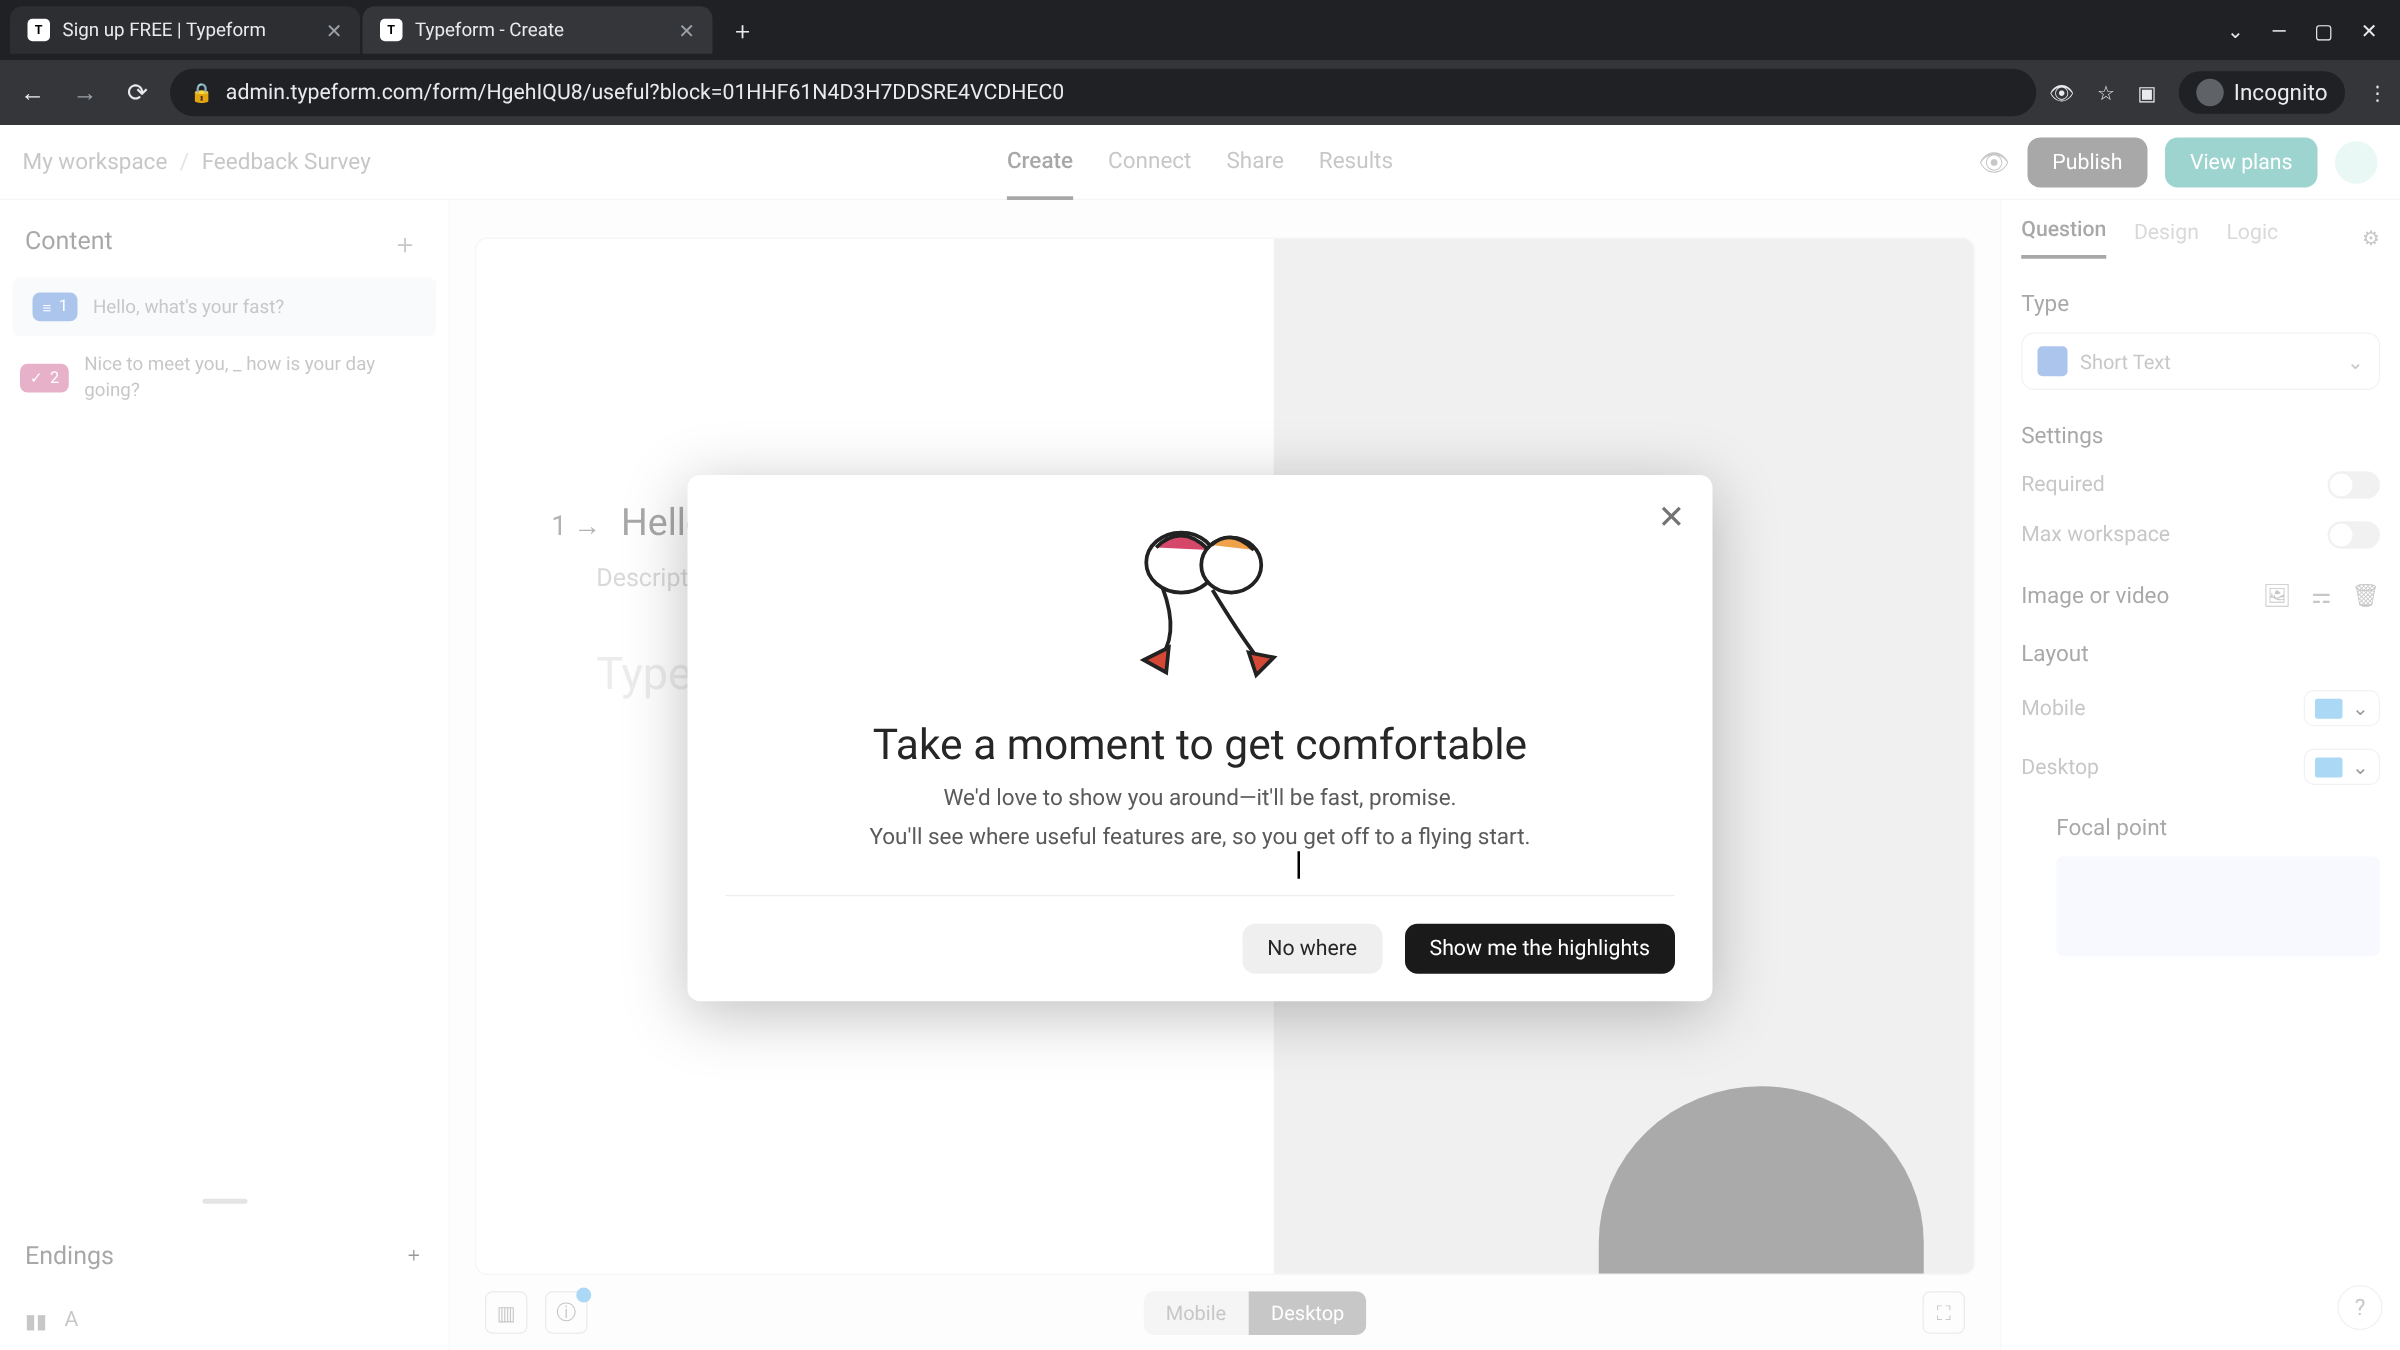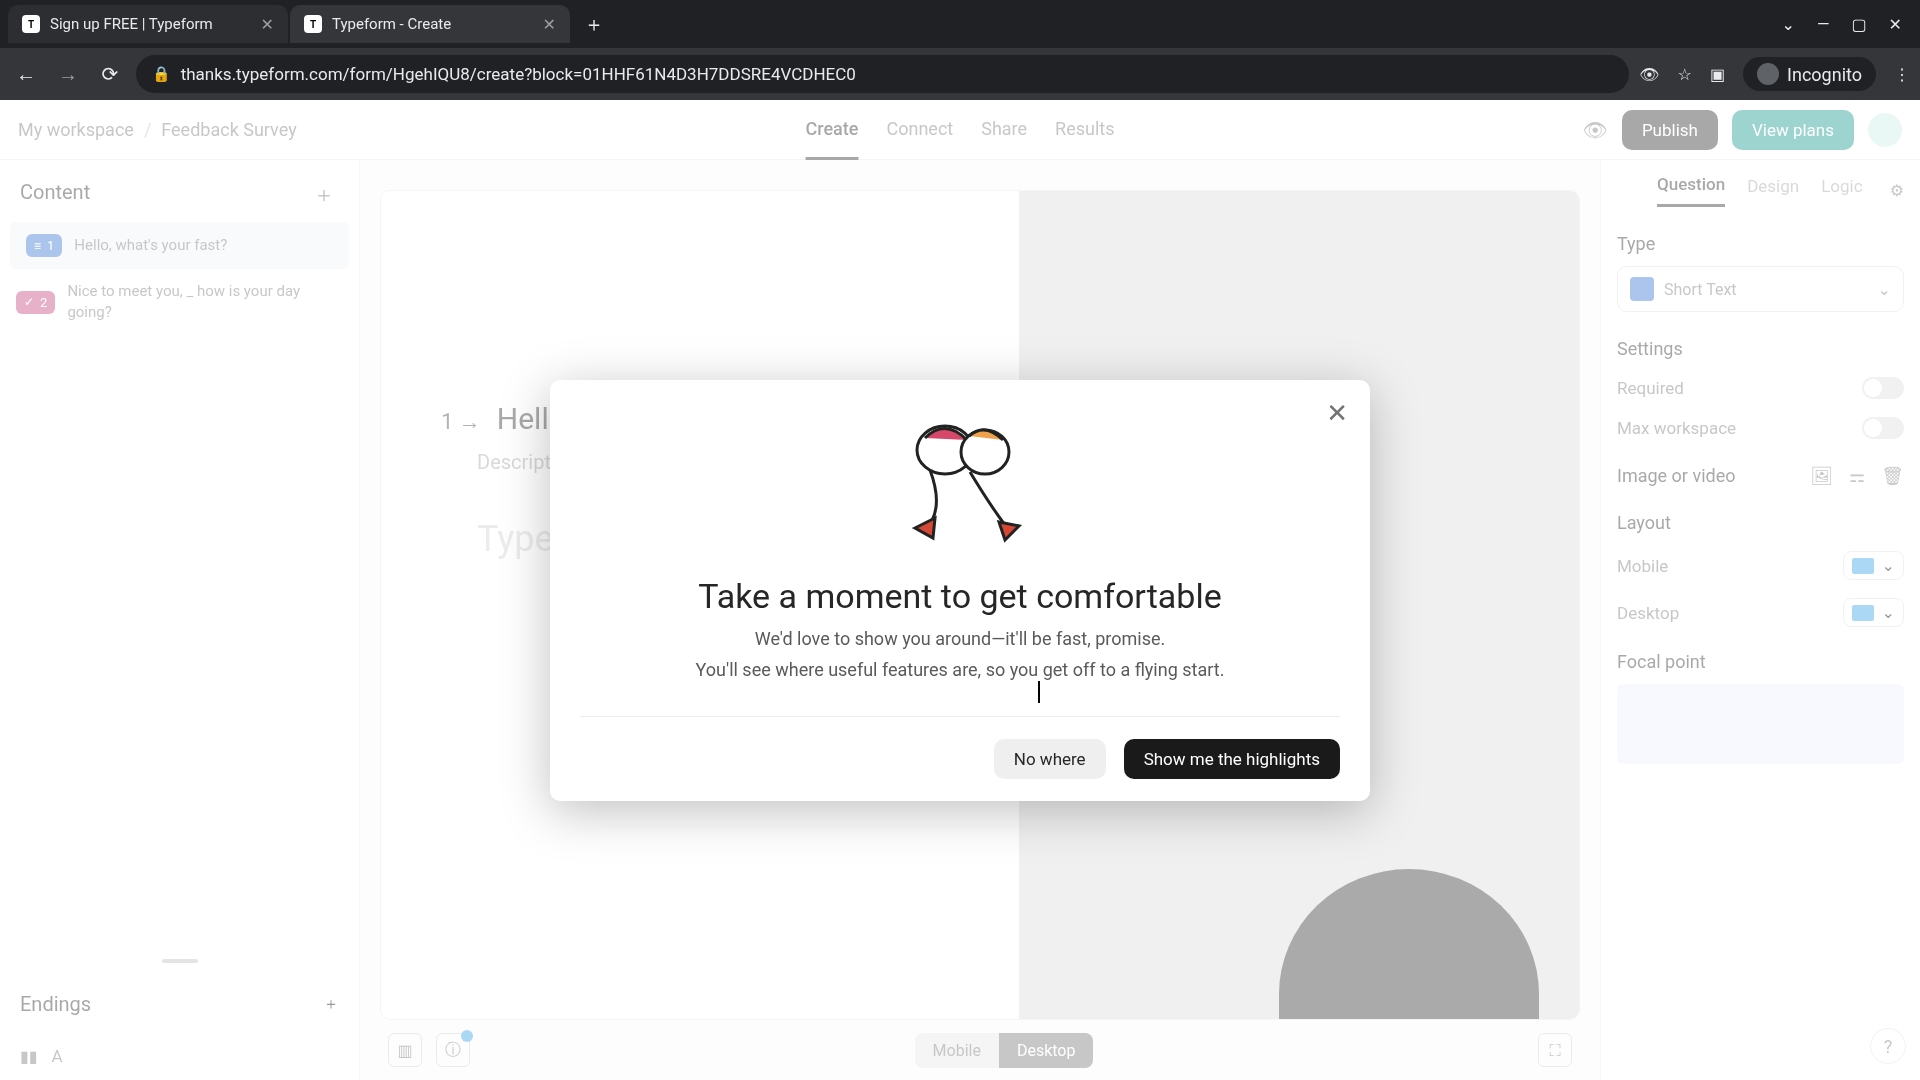--- a/index.html
+++ b/index.html
@@ -77,39 +77,39 @@
 .canvas .image-pane .blob { position: absolute; bottom: 0; right: 40px; width: 260px; height: 150px; background: #2b2b2b; border-radius: 60% 60% 10% 10% / 100% 100% 0 0; }
 .bottom-bar { height: 60px; display: flex; align-items: center; justify-content: space-between; padding: 0 8px; }
 .bottom-left { display: flex; gap: 14px; align-items: center; }
 .bb-icon { width: 34px; height: 34px; border: 1px solid #ccc; border-radius: 6px; display: flex; align-items: center; justify-content: center; color: #737373; position: relative; }
 .bb-icon .dot { position: absolute; top: -4px; right: -4px; width: 12px; height: 12px; background: #2f9ee6; border-radius: 50%; }
 .device-toggle { display: flex; background: #e5e5e5; border-radius: 8px; overflow: hidden; }
 .device-toggle .d { padding: 8px 18px; font-size: 16px; color: #737373; }
 .device-toggle .d.active { background: #737373; color: #fff; }
 
 .right { width: 320px; border-left: 1px solid #eee; padding: 14px 16px; overflow: auto; }
-.r-tabs { display: flex; gap: 22px; align-items: center; margin-left: 40px; }
+.r-tabs { display: flex; gap: 22px; align-items: center; }
 .r-tabs .rt { font-size: 17px; color: #a0a0a0; padding-bottom: 10px; }
 .r-tabs .rt.active { color: #262627; border-bottom: 3px solid #262627; font-weight: 500; }
 .r-tabs .gear { margin-left: auto; color: #737373; }
 .r-section { margin-top: 26px; }
 .r-label { font-size: 18px; color: #262627; margin-bottom: 12px; }
 .select { display: flex; align-items: center; gap: 10px; border: 1px solid #ddd; border-radius: 10px; padding: 10px 12px; }
 .select .sicon { width: 24px; height: 24px; background: #2f6fd1; border-radius: 4px; }
 .select .stext { flex: 1; color: #737373; font-size: 16px; }
 .select .chev { color: #737373; }
 .row { display: flex; align-items: center; justify-content: space-between; margin-top: 18px; }
 .row .rl { color: #737373; font-size: 17px; }
 .toggle { width: 42px; height: 22px; background: #ddd; border-radius: 11px; position: relative; }
 .toggle::after { content: ""; position: absolute; top: 2px; left: 2px; width: 18px; height: 18px; background: #fff; border-radius: 50%; }
 .iv-row { display: flex; align-items: center; justify-content: space-between; }
 .iv-icons { display: flex; gap: 16px; color: #737373; font-size: 18px; }
 .layout-sel { display: flex; align-items: center; gap: 8px; border: 1px solid #ddd; border-radius: 8px; padding: 4px 8px; }
 .layout-sel .box { width: 22px; height: 16px; background: #2f9ee6; border-radius: 2px; }
-.focal { margin-top: 24px; }
+.focal { margin-top: 24px; margin-left: 28px; }
 .focal-box { margin-top: 10px; height: 80px; background: #eef; border-radius: 6px; display: flex; align-items: center; justify-content: center; }
 .help-fab { position: absolute; right: 14px; bottom: 16px; width: 36px; height: 36px; border-radius: 50%; background: #fff; border: 1px solid #ddd; display: flex; align-items: center; justify-content: center; color: #737373; font-size: 18px; z-index: 3; }
 
 .modal-wrap { position: absolute; inset: 0; z-index: 10; display: flex; align-items: center; justify-content: center; }
 .modal { width: 820px; background: #fff; border-radius: 10px; box-shadow: 0 10px 50px rgba(0,0,0,0.25); padding: 30px 30px 0; position: relative; }
 .modal .close { position: absolute; top: 18px; right: 22px; font-size: 26px; color: #737373; cursor: pointer; }
 .modal .illust { display: flex; justify-content: center; }
 .modal .illust svg { width: 170px; height: 140px; }
 .modal h2 { text-align: center; font-size: 34px; font-weight: 400; color: #262627; margin-top: 26px; }
 .modal p { text-align: center; font-size: 18px; color: #5a5a5a; margin-top: 12px; }
@@ -143,21 +143,21 @@
       <span>✕</span>
     </div>
   </div>
 
   <div class="addrbar">
     <span class="nav-btn enabled">←</span>
     <span class="nav-btn">→</span>
     <span class="nav-btn enabled">⟳</span>
     <div class="url">
       <span class="lock">🔒</span>
-      <span class="text">thanks.typeform.com/form/HgehIQU8/create?block=01HHF61N4D3H7DDSRE4VCDHEC0</span>
+      <span class="text">admin.typeform.com/form/HgehIQU8/useful?block=01HHF61N4D3H7DDSRE4VCDHEC0</span>
     </div>
     <div class="addr-right">
       <span>👁</span>
       <span>☆</span>
       <span>▣</span>
       <div class="incognito-chip">
         <span class="hat"></span>
         <span class="label">Incognito</span>
       </div>
       <span>⋮</span>

